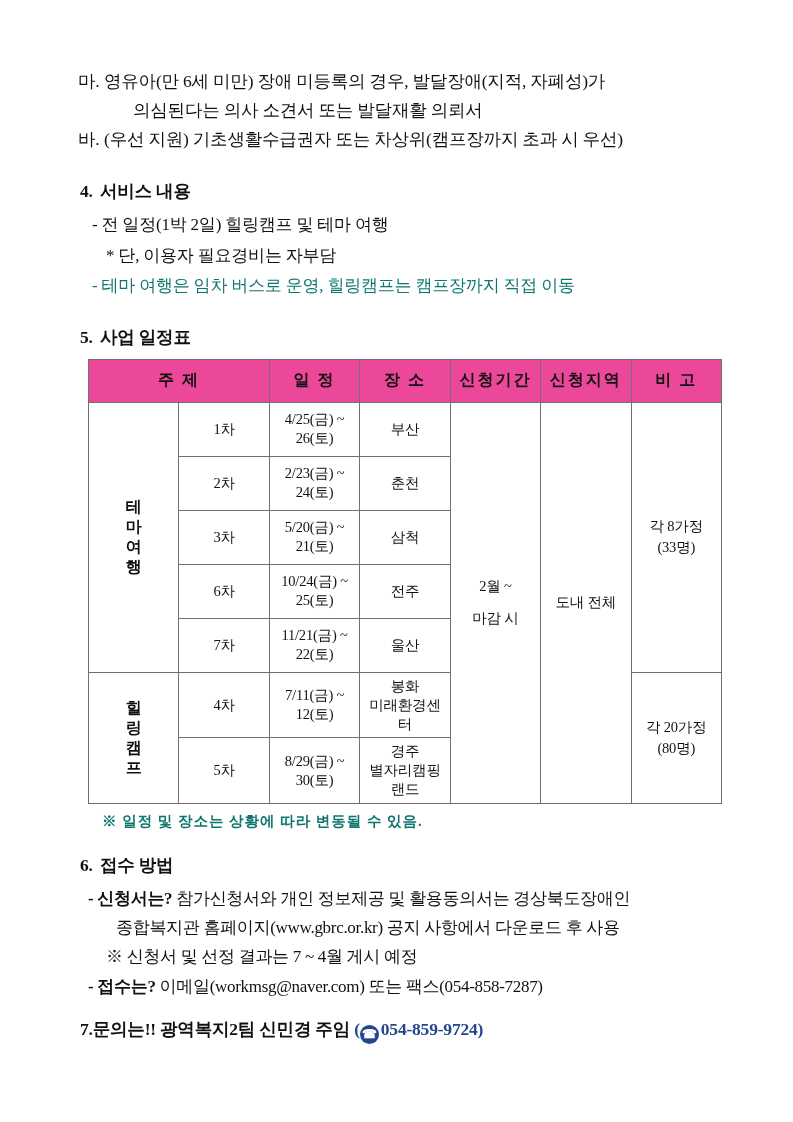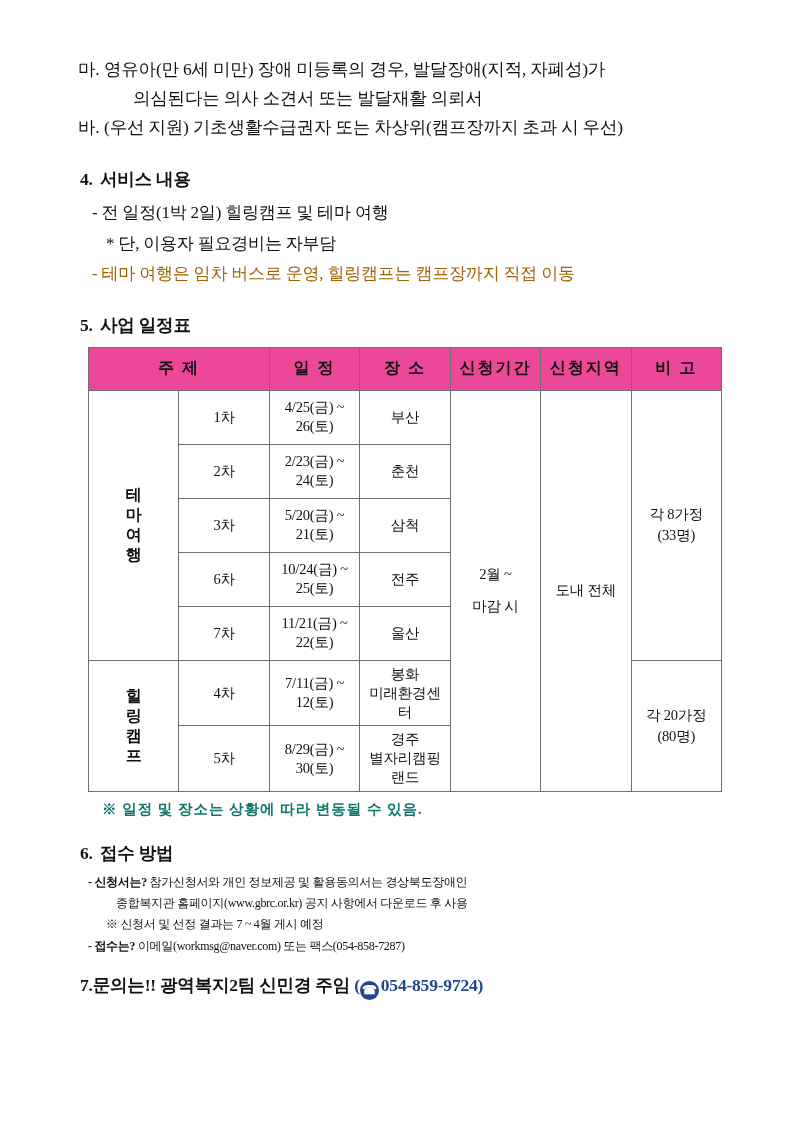--- a/index.html
+++ b/index.html
@@ -18,21 +18,21 @@
   .page {
     position: relative;
     width: 793px;
     height: 1122px;
     padding: 0;
     box-sizing: border-box;
   }
   .content {
     position: absolute;
     left: 78px;
-    top: 56px;
+    top: 68px;
     width: 640px;
   }
 
   
   .lettered-item {
     font-size: 17.5px;
     line-height: 1.55;
     margin: 0 0 2px 0;
     padding-left: 32px;
     text-indent: -32px;
@@ -73,21 +73,21 @@
   }
   .star-line {
     font-size: 17px;
     line-height: 1.6;
     margin: 0 0 3px 0;
     padding-left: 42px;
     text-indent: -14px;
     letter-spacing: -0.2px;
   }
   .blue {
-    color: #a16207;
+    color: #0f766e;
   }
 
   
   .table-wrap {
     margin-top: 10px;
     margin-left: 10px;
   }
   table.schedule {
     border-collapse: collapse;
     width: 634px;
@@ -151,21 +151,21 @@
   .note-red {
     color: #0f766e;
     font-size: 14.5px;
     font-weight: bold;
     margin: 8px 0 0 14px;
     letter-spacing: 1px;
   }
 
   
   .body-line {
-    font-size: 12px;
+    font-size: 17px;
     line-height: 1.6;
     margin: 0 0 2px 0;
     padding-left: 26px;
     text-indent: -16px;
     letter-spacing: -0.3px;
   }
   .body-line.indent2 {
     padding-left: 38px;
     text-indent: 0;
   }

